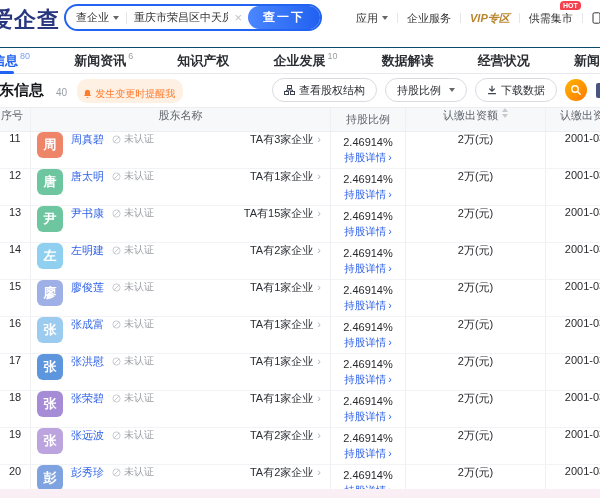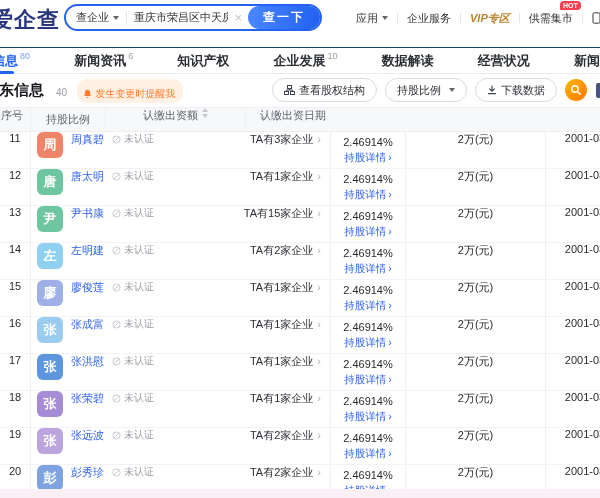--- a/index.html
+++ b/index.html
@@ -207,20 +207,23 @@
     </span>
     <span class="edge-sliver"></span>
   </div>
 </div>
 
 <div class="table">
   <div class="thead">
     <div class="cell c1">
         <span>序号</span>
       </div>
+    <div class="cell c2">
+        <span>股东名称</span>
+      </div>
     <div class="cell c3">
         <span>持股比例</span>
       </div>
     <div class="cell c4">
       <span>认缴出资额</span>
       <span class="sort">
           <span class="tri-up"></span>
           <span class="tri-dn"></span>
         </span>
     </div>

